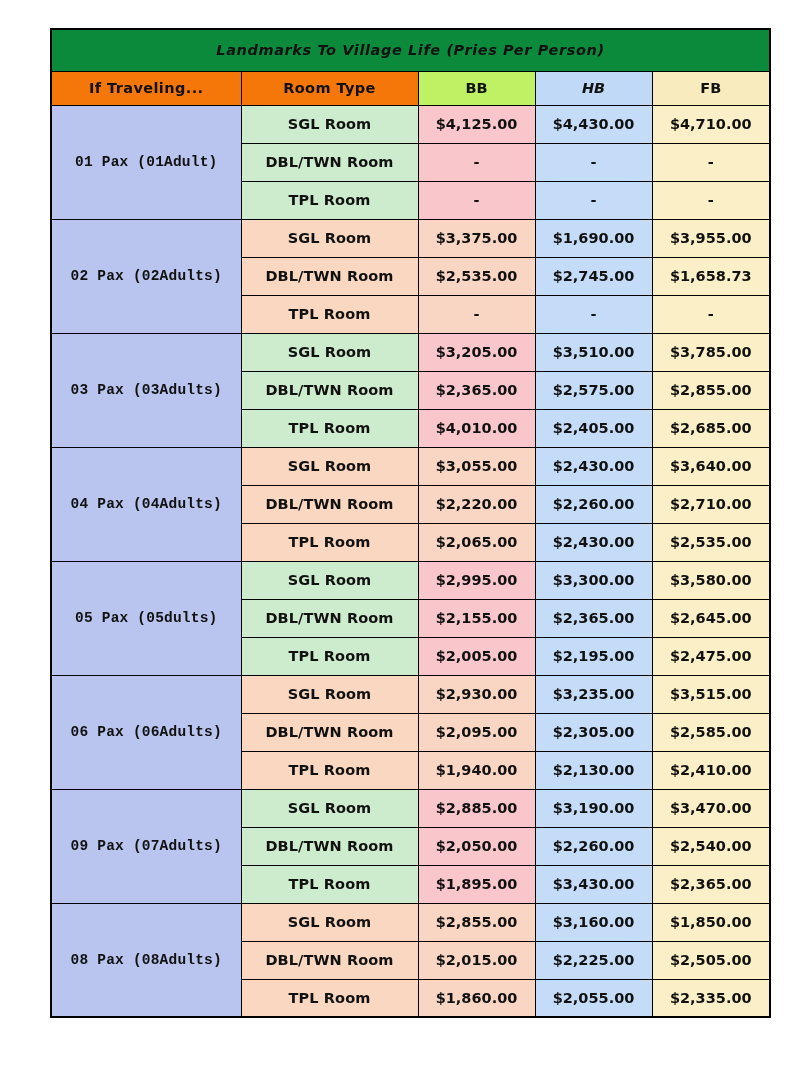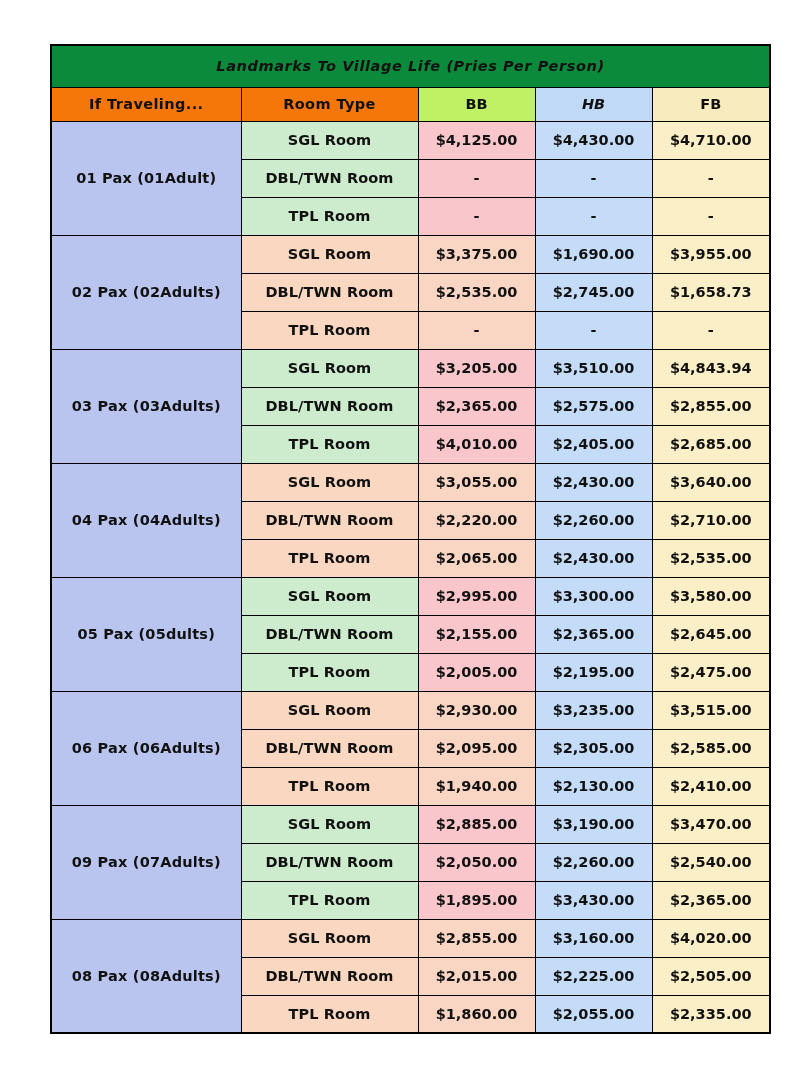--- a/index.html
+++ b/index.html
@@ -11,21 +11,21 @@
     width: 793px;
     height: 1067px;
     font-family: "DejaVu Sans", sans-serif;
     -webkit-font-smoothing: antialiased;
   }
   .page {
     position: relative;
     width: 638px;
     height: 1067px;
     box-sizing: border-box;
-    padding: 44px 24px 24px 50px;
+    padding: 28px 24px 24px 50px;
     border-radius: 18px;
   }
   table.rate-table {
     border-collapse: collapse;
     table-layout: fixed;
     width: 719px;
     border: 2px solid #000;
   }
   table.rate-table td,
   table.rate-table th {
@@ -69,20 +69,21 @@
   }
   .hdr-cream {
     background: #f8ecbf;
     height: 34px !important;
     font-size: 15px;
   }
   .pax-cell {
     background: #b9c5ef;
     font-size: 14.5px;
     letter-spacing: 0.2px;
+    font-family: Liberation Mono, monospace;
   }
   
   .tint-green { background: #cdeccd; }
   .tint-peach { background: #f9d7c0; }
 
   .cell-pink-a { background: #f9c6cb; }
   .cell-pink-b { background: #f9d5c4; }
   .cell-blue   { background: #c5dcf8; }
   .cell-cream  { background: #faefc6; }
 
@@ -159,21 +160,21 @@
           <td class="room-label tint-peach">TPL Room</td>
           <td class="cell-pink-b">-</td>
           <td class="cell-blue">-</td>
           <td class="cell-cream">-</td>
         </tr>
         <tr>
           <td class="pax-cell" rowspan="3">03 Pax (03Adults)</td>
           <td class="room-label tint-green">SGL Room</td>
           <td class="cell-pink-a">$3,205.00</td>
           <td class="cell-blue">$3,510.00</td>
-          <td class="cell-cream">$4,843.94</td>
+          <td class="cell-cream">$3,785.00</td>
         </tr>
         <tr>
           <td class="room-label tint-green">DBL/TWN Room</td>
           <td class="cell-pink-a">$2,365.00</td>
           <td class="cell-blue">$2,575.00</td>
           <td class="cell-cream">$2,855.00</td>
         </tr>
         <tr>
           <td class="room-label tint-green">TPL Room</td>
           <td class="cell-pink-a">$4,010.00</td>
@@ -254,21 +255,21 @@
           <td class="room-label tint-green">TPL Room</td>
           <td class="cell-pink-a">$1,895.00</td>
           <td class="cell-blue">$3,430.00</td>
           <td class="cell-cream">$2,365.00</td>
         </tr>
         <tr>
           <td class="pax-cell" rowspan="3">08 Pax (08Adults)</td>
           <td class="room-label tint-peach">SGL Room</td>
           <td class="cell-pink-b">$2,855.00</td>
           <td class="cell-blue">$3,160.00</td>
-          <td class="cell-cream">$4,020.00</td>
+          <td class="cell-cream">$1,850.00</td>
         </tr>
         <tr>
           <td class="room-label tint-peach">DBL/TWN Room</td>
           <td class="cell-pink-b">$2,015.00</td>
           <td class="cell-blue">$2,225.00</td>
           <td class="cell-cream">$2,505.00</td>
         </tr>
         <tr>
           <td class="room-label tint-peach">TPL Room</td>
           <td class="cell-pink-b">$1,860.00</td>

